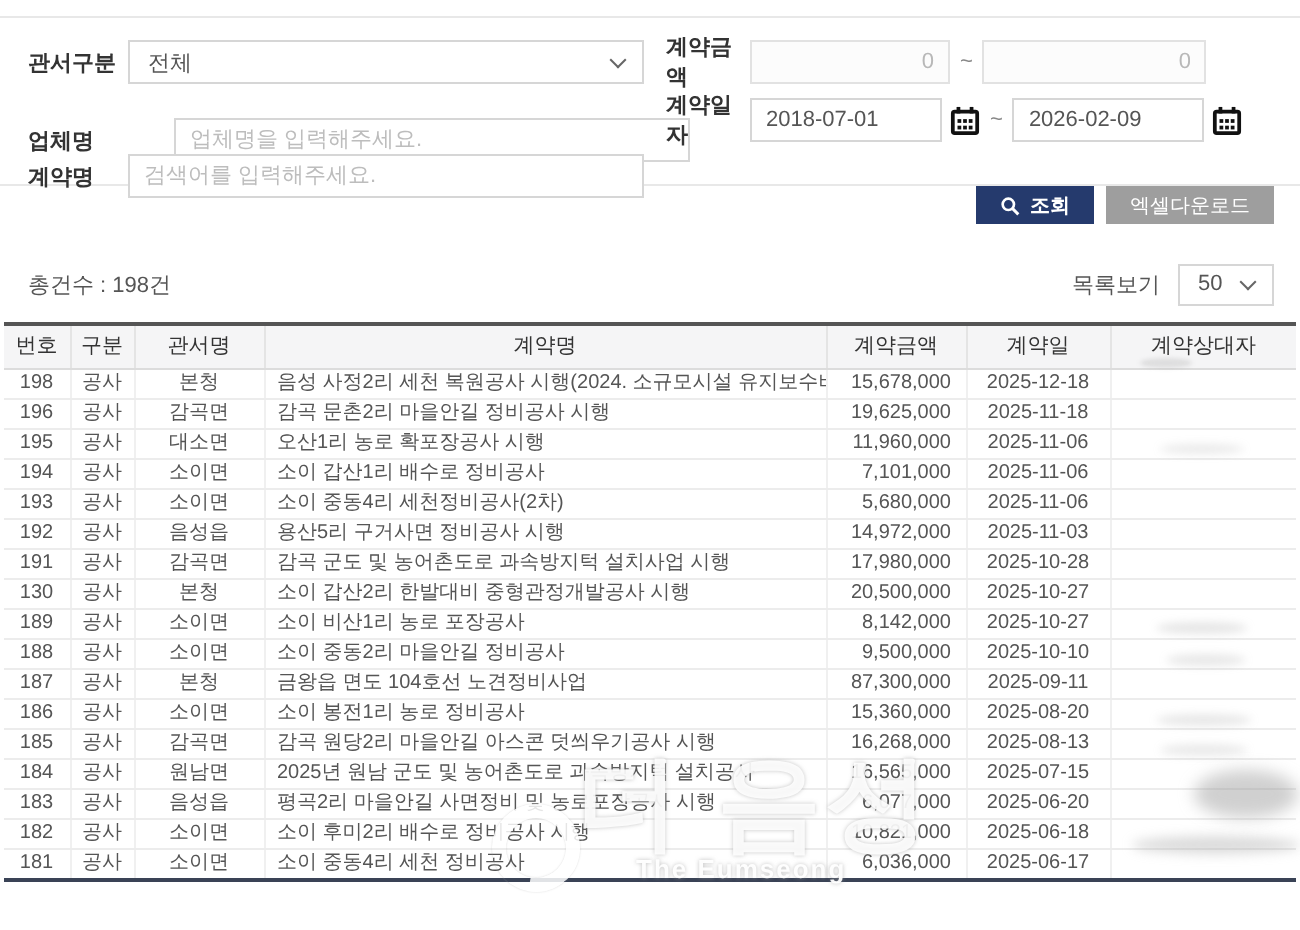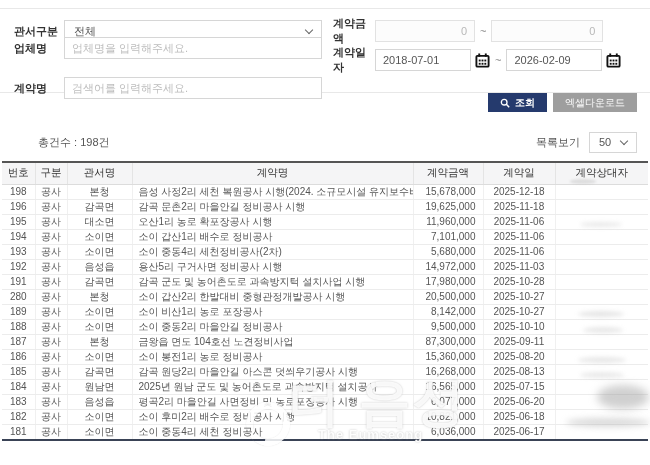--- a/index.html
+++ b/index.html
@@ -33,21 +33,21 @@
   
   .actions { position:absolute; top:93px; right:13px; display:flex; gap:6px; }
   .btn { height:19px; border:none; font-size:10px; color:#fff; display:flex; align-items:center;
          cursor:pointer; font-family:inherit; }
   .btn-search { background:#253a6d; padding:0 12px; gap:5px; font-weight:bold; }
   .btn-excel { background:#9e9e9e; padding:0 12px; }
 
   
   .controls { position:absolute; top:131px; left:14px; right:13px; height:22px;
               display:flex; justify-content:space-between; align-items:center; }
-  .total { font-size:11px; color:#555;margin-left:24px; }
+  .total { font-size:11px; color:#555; }
   .listview { display:flex; align-items:center; gap:9px; }
   .listview .flabel { font-weight:normal; color:#555; }
   .sel-size { width:48px; height:21px;justify-content:space-between; }
 
   
   .tablewrap { position:absolute; top:161px; left:2px; width:646px; }
   table { border-collapse:collapse; table-layout:fixed; width:646px;
           border-top:2px solid #555; border-bottom:2px solid #3a4356; }
   thead th { background:#f5f5f6; font-size:10.5px; font-weight:normal; color:#333;
              height:22px; border-bottom:1px solid #dcdcdc; border-right:1px solid #e4e4e4;
@@ -88,21 +88,21 @@
       </div>
     </div>
 
     <div class="frow" style="top:11px; left:333px;">
       <span class="flabel lbl-r">계약금액</span>
       <input class="input money" readonly="" value="0" style="">
       <span class="tilde">~</span>
       <input class="input money money2" readonly="" value="0" style="">
     </div>
 
-    <div class="frow" style="top:28px; left:14px;">
+    <div class="frow" style="top:50px; left:14px;gap:23px;">
       <span class="flabel lbl-w">업체명</span>
       <input class="input" style="width: 258px;" placeholder="업체명을 입력해주세요.">
     </div>
 
     <div class="frow" style="top:40px; left:333px;">
       <span class="flabel lbl-r">계약일자</span>
       <input class="input dateinput" value="2018-07-01" style="">
       <button class="cal-btn">
         <svg width="15" height="15" viewBox="0 0 16 16">
           <rect x="1.5" y="3" width="13" height="11.5" rx="1" fill="none" stroke="#111" stroke-width="2"></rect>
@@ -243,21 +243,21 @@
           <tr>
             <td class="c">191</td>
             <td class="c">공사</td>
             <td class="c">감곡면</td>
             <td class="l">감곡 군도 및 농어촌도로 과속방지턱 설치사업 시행</td>
             <td class="r">17,980,000</td>
             <td class="c">2025-10-28</td>
             <td class="c"></td>
           </tr>
           <tr>
-            <td class="c">280</td>
+            <td class="c">130</td>
             <td class="c">공사</td>
             <td class="c">본청</td>
             <td class="l">소이 갑산2리 한발대비 중형관정개발공사 시행</td>
             <td class="r">20,500,000</td>
             <td class="c">2025-10-27</td>
             <td class="c"></td>
           </tr>
           <tr>
             <td class="c">189</td>
             <td class="c">공사</td>

